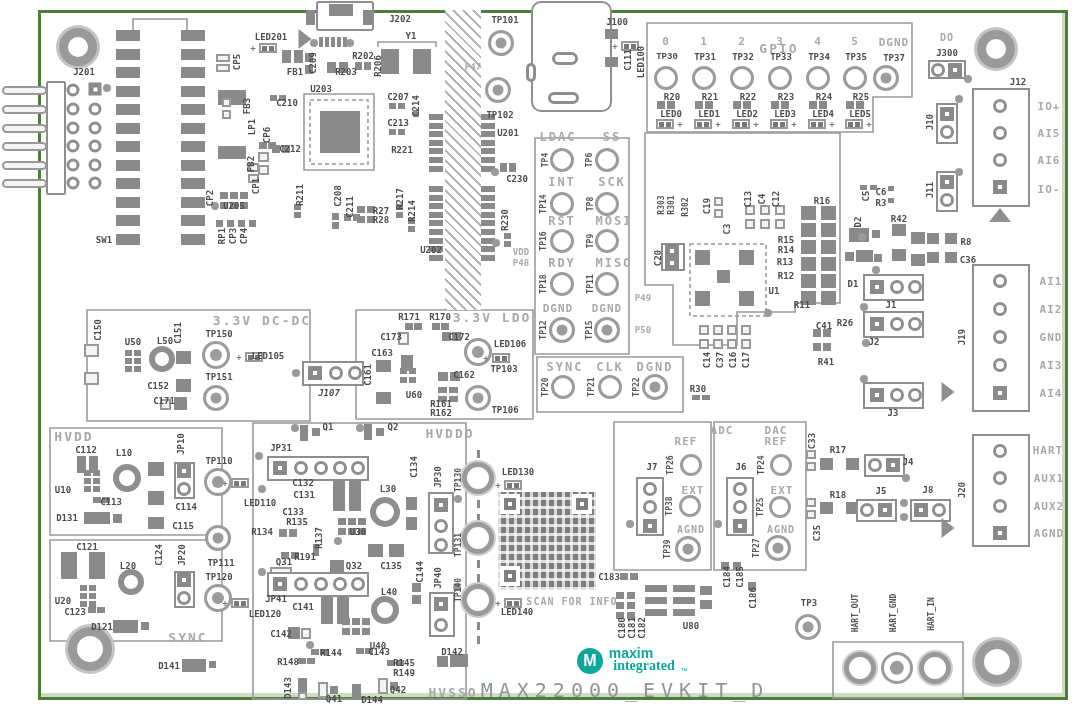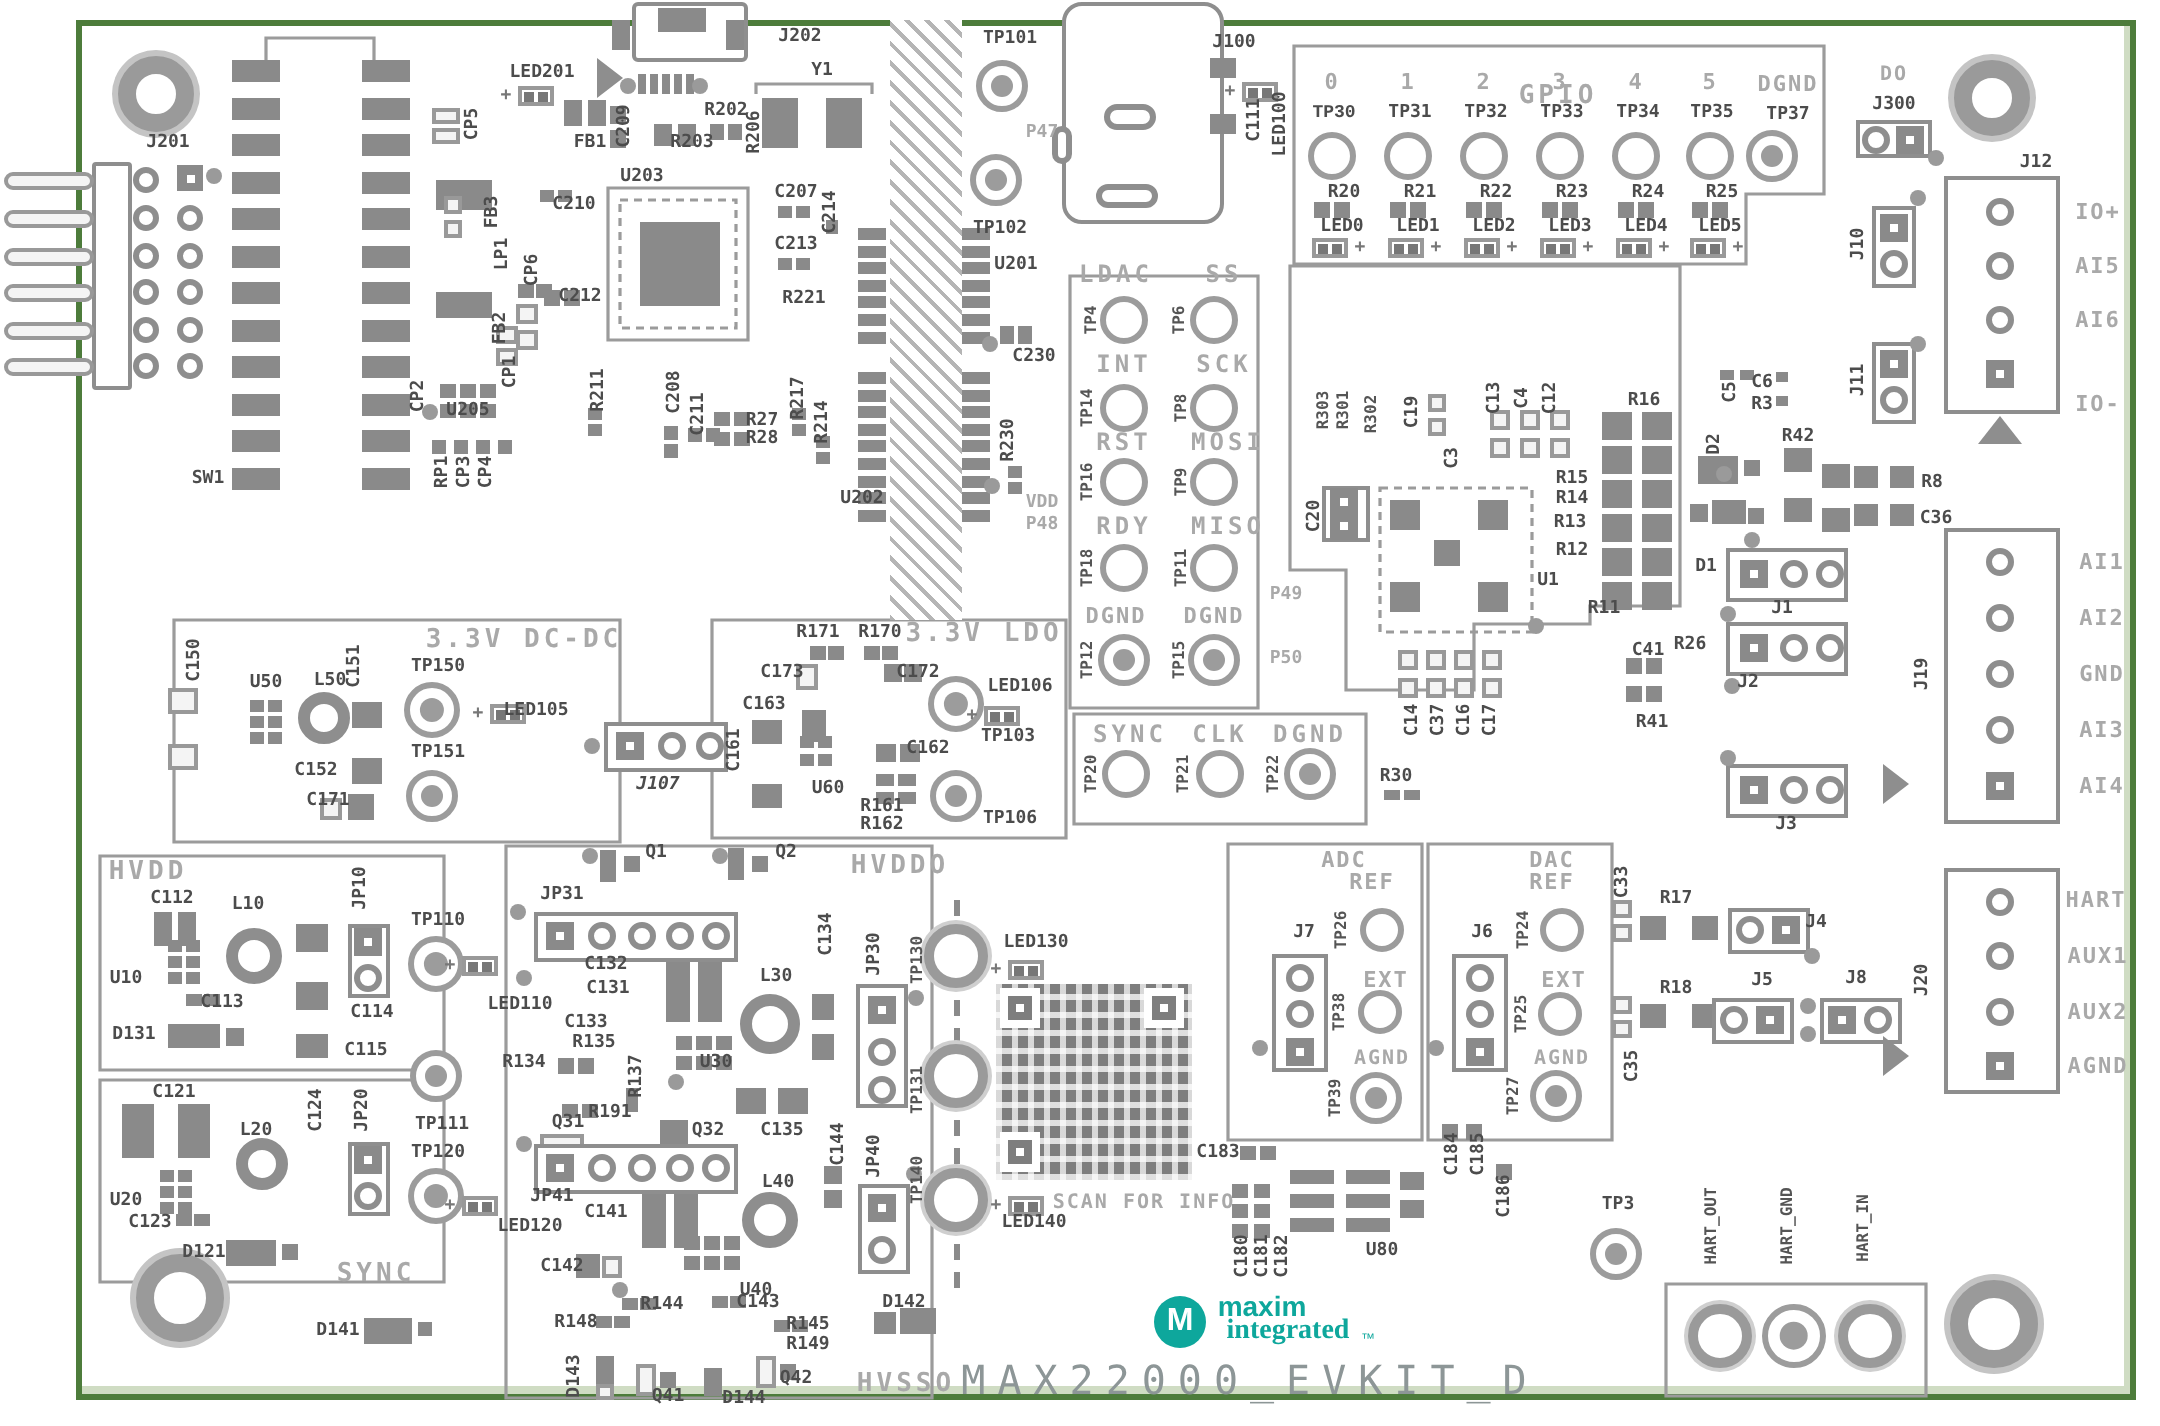--- a/index.html
+++ b/index.html
@@ -729,21 +729,21 @@
       <div class="lbl d" style="left: 400px; top: 19px;">J202</div>
       <div class="lbl d" style="left: 508px; top: 133px;">U201</div>
       <div class="lbl d" style="left: 431px; top: 250px;">U202</div>
       <div class="lbl d" style="left: 517px; top: 179px;">C230</div>
       <div class="lbl dr" style="left: 505px; top: 220px;">R230</div>
       <div class="lbl d" style="left: 505px; top: 20px;">TP101</div>
       <div class="lbl d" style="left: 500px; top: 115px;">TP102</div>
       <div class="lbl d" style="left: 617px; top: 22px;">J100</div>
       <div class="lbl dr" style="left: 628px; top: 60px;">C111</div>
       <div class="lbl dr" style="left: 641px; top: 62px;">LED100</div>
-      <div class="lbl g" style="left: 521px; top: 67px;">P47</div>
+      <div class="lbl g" style="left: 473px; top: 67px;">P47</div>
       <div class="lbl g" style="left: 521px; top: 252px;">VDD</div>
       <div class="lbl g" style="left: 521px; top: 263px;">P48</div>
       <div class="lbl g13" style="left: 779px; top: 48px;">GPIO</div>
       <div class="lbl g11" style="left: 666px; top: 41px;">0</div>
       <div class="lbl g11" style="left: 704px; top: 41px;">1</div>
       <div class="lbl g11" style="left: 742px; top: 41px;">2</div>
       <div class="lbl g11" style="left: 780px; top: 41px;">3</div>
       <div class="lbl g11" style="left: 818px; top: 41px;">4</div>
       <div class="lbl g11" style="left: 855px; top: 41px;">5</div>
       <div class="lbl g11" style="left: 894px; top: 42px;">DGND</div>
@@ -767,21 +767,21 @@
       <div class="lbl d" style="left: 823px; top: 114px;">LED4</div>
       <div class="lbl d" style="left: 860px; top: 114px;">LED5</div>
       <div class="lbl g10" style="left: 947px; top: 38px;">DO</div>
       <div class="lbl d" style="left: 947px; top: 53px;">J300</div>
       <div class="lbl dr" style="left: 930px; top: 122px;">J10</div>
       <div class="lbl dr" style="left: 930px; top: 190px;">J11</div>
       <div class="lbl d" style="left: 1018px; top: 82px;">J12</div>
       <div class="lbl g11" style="left: 1049px; top: 106px;">IO+</div>
       <div class="lbl g11" style="left: 1049px; top: 133px;">AI5</div>
       <div class="lbl g11" style="left: 1049px; top: 160px;">AI6</div>
-      <div class="lbl g11" style="left: 1049px; top: 202px;">IO-</div>
+      <div class="lbl g11" style="left: 1049px; top: 189px;">IO-</div>
       <div class="lbl dr" style="left: 962px; top: 337px;">J19</div>
       <div class="lbl g11" style="left: 1051px; top: 281px;">AI1</div>
       <div class="lbl g11" style="left: 1051px; top: 309px;">AI2</div>
       <div class="lbl g11" style="left: 1051px; top: 337px;">GND</div>
       <div class="lbl g11" style="left: 1051px; top: 365px;">AI3</div>
       <div class="lbl g11" style="left: 1051px; top: 393px;">AI4</div>
       <div class="lbl d" style="left: 966px; top: 242px;">R8</div>
       <div class="lbl d" style="left: 968px; top: 260px;">C36</div>
       <div class="lbl dr" style="left: 962px; top: 490px;">J20</div>
       <div class="lbl g11" style="left: 1048px; top: 450px;">HART</div>
@@ -937,21 +937,21 @@
       <div class="lbl d" style="left: 398px; top: 690px;">Q42</div>
       <div class="lbl d" style="left: 452px; top: 652px;">D142</div>
       <div class="lbl d" style="left: 518px; top: 472px;">LED130</div>
       <div class="lbl d" style="left: 517px; top: 612px;">LED140</div>
       <div class="lbl g10" style="left: 572px; top: 602px;">SCAN FOR INFO</div>
       <div class="lbl d" style="left: 609px; top: 577px;">C183</div>
       <div class="lbl dr" style="left: 622px; top: 628px;">C180</div>
       <div class="lbl dr" style="left: 632px; top: 628px;">C181</div>
       <div class="lbl dr" style="left: 642px; top: 628px;">C182</div>
       <div class="lbl d" style="left: 691px; top: 626px;">U80</div>
-      <div class="lbl g11" style="left: 672px; top: 430px; text-align: center;">ADC</div>
+      <div class="lbl g11" style="left: 722px; top: 430px; text-align: center;">ADC</div>
       <div class="lbl g11" style="left: 686px; top: 441px;">REF</div>
       <div class="lbl g11" style="left: 776px; top: 430px;">DAC</div>
       <div class="lbl g11" style="left: 776px; top: 441px;">REF</div>
       <div class="lbl d" style="left: 652px; top: 467px;">J7</div>
       <div class="lbl d" style="left: 741px; top: 467px;">J6</div>
       <div class="lbl g11" style="left: 693px; top: 490px;">EXT</div>
       <div class="lbl g10" style="left: 691px; top: 530px;">AGND</div>
       <div class="lbl g11" style="left: 782px; top: 490px;">EXT</div>
       <div class="lbl g10" style="left: 781px; top: 530px;">AGND</div>
       <div class="lbl d8r" style="left: 671px; top: 465px;">TP26</div>

